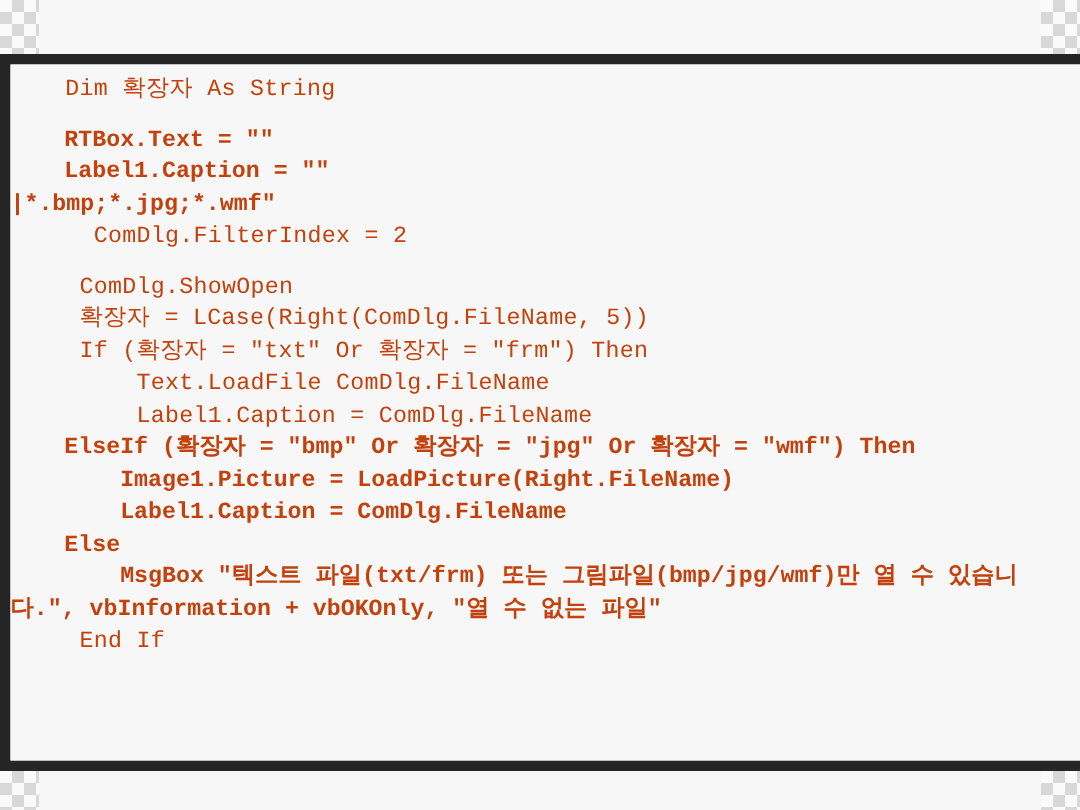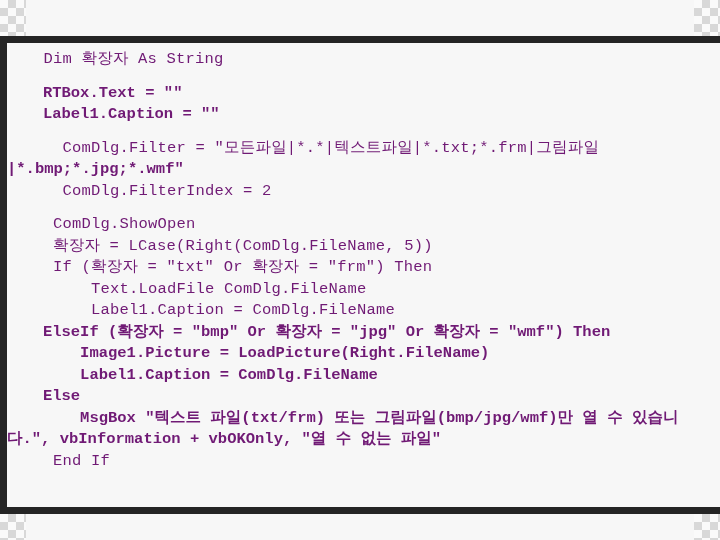--- a/index.html
+++ b/index.html
@@ -48,21 +48,21 @@
   .code-inner {
     position: relative;
     width: 100%;
     height: 100%;
     box-sizing: border-box;
     padding: 6px 0 0 0;
     background: #f7f7f7;
   }
 
   .code-line {
-    color: #701a75;
+    color: #c2410c;
     font-size: 15.5px;
     line-height: 21.5px;
     white-space: pre;
     letter-spacing: 0.2px;
     padding-left: 8px;
   }
   .code-line.b  { font-weight: bold; letter-spacing: 0; }
   .code-line.gap-sm { margin-top: 12px; }
   .code-line.nowrap-full { padding-left: 0; }
 </style>
@@ -72,21 +72,20 @@
 <div class="checker checker-tl"></div>
 <div class="checker checker-tr"></div>
 <div class="checker checker-bl"></div>
 <div class="checker checker-br"></div>
 
 <div class="code-frame">
   <div class="code-inner" id="code-container">
       <div class="code-line">   Dim 확장자 As String</div>
       <div class="code-line b gap-sm">   RTBox.Text = ""</div>
       <div class="code-line b">   Label1.Caption = ""</div>
-      <div class="code-line gap-sm">     ComDlg.Filter = "모든파일|*.*|텍스트파일|*.txt;*.frm|그림파일</div>
       <div class="code-line b nowrap-full">|*.bmp;*.jpg;*.wmf"</div>
       <div class="code-line">     ComDlg.FilterIndex = 2</div>
       <div class="code-line gap-sm">    ComDlg.ShowOpen</div>
       <div class="code-line">    확장자 = LCase(Right(ComDlg.FileName, 5))</div>
       <div class="code-line">    If (확장자 = "txt" Or 확장자 = "frm") Then</div>
       <div class="code-line">        Text.LoadFile ComDlg.FileName</div>
       <div class="code-line">        Label1.Caption = ComDlg.FileName</div>
       <div class="code-line b">   ElseIf (확장자 = "bmp" Or 확장자 = "jpg" Or 확장자 = "wmf") Then</div>
       <div class="code-line b">       Image1.Picture = LoadPicture(Right.FileName)</div>
       <div class="code-line b">       Label1.Caption = ComDlg.FileName</div>

